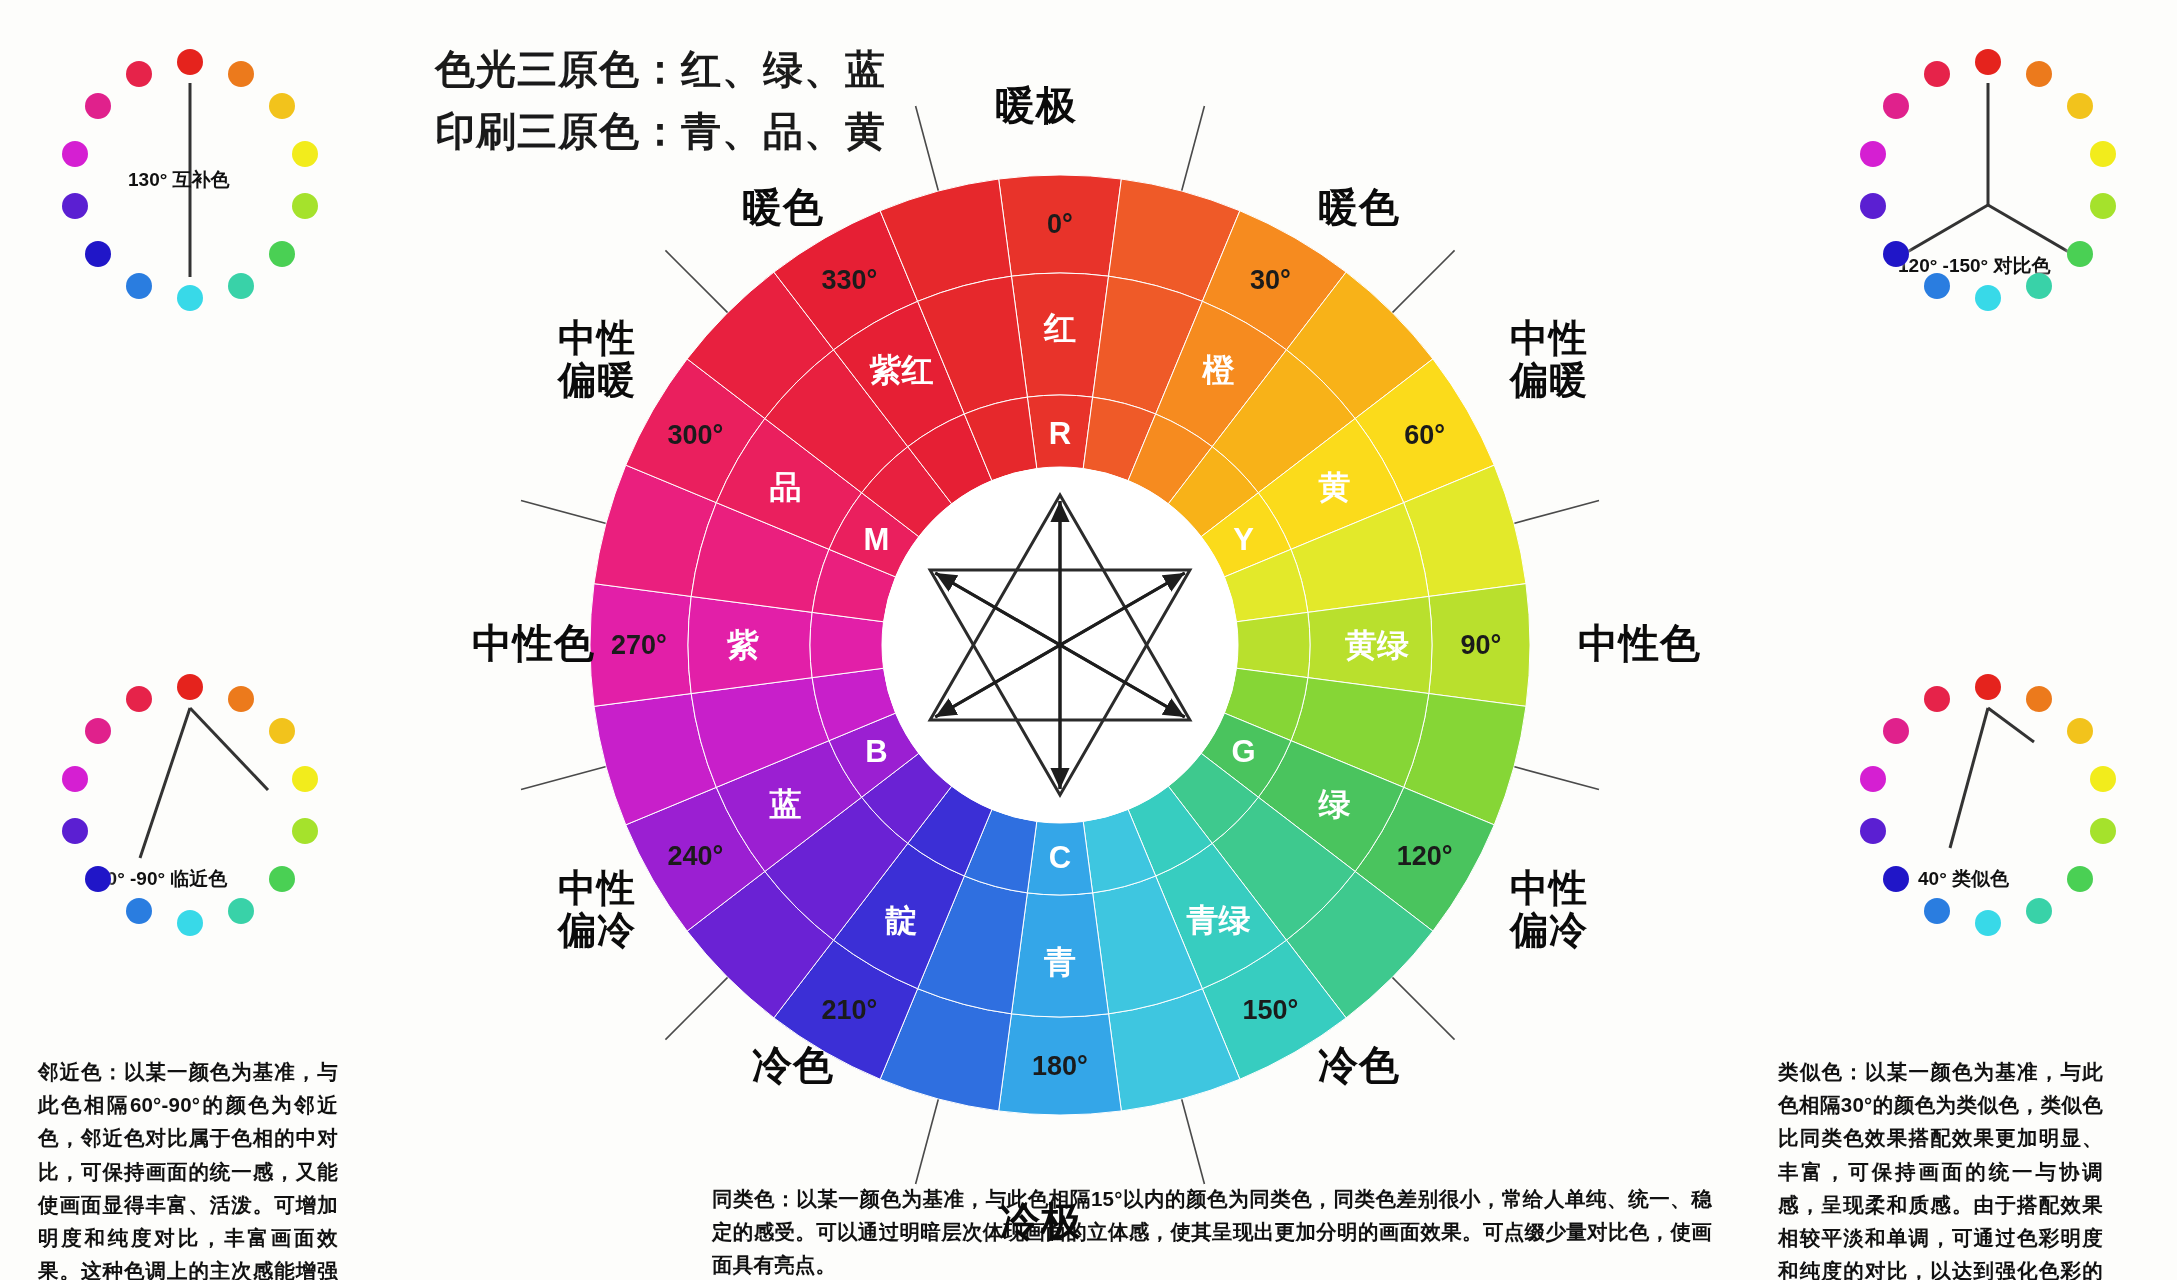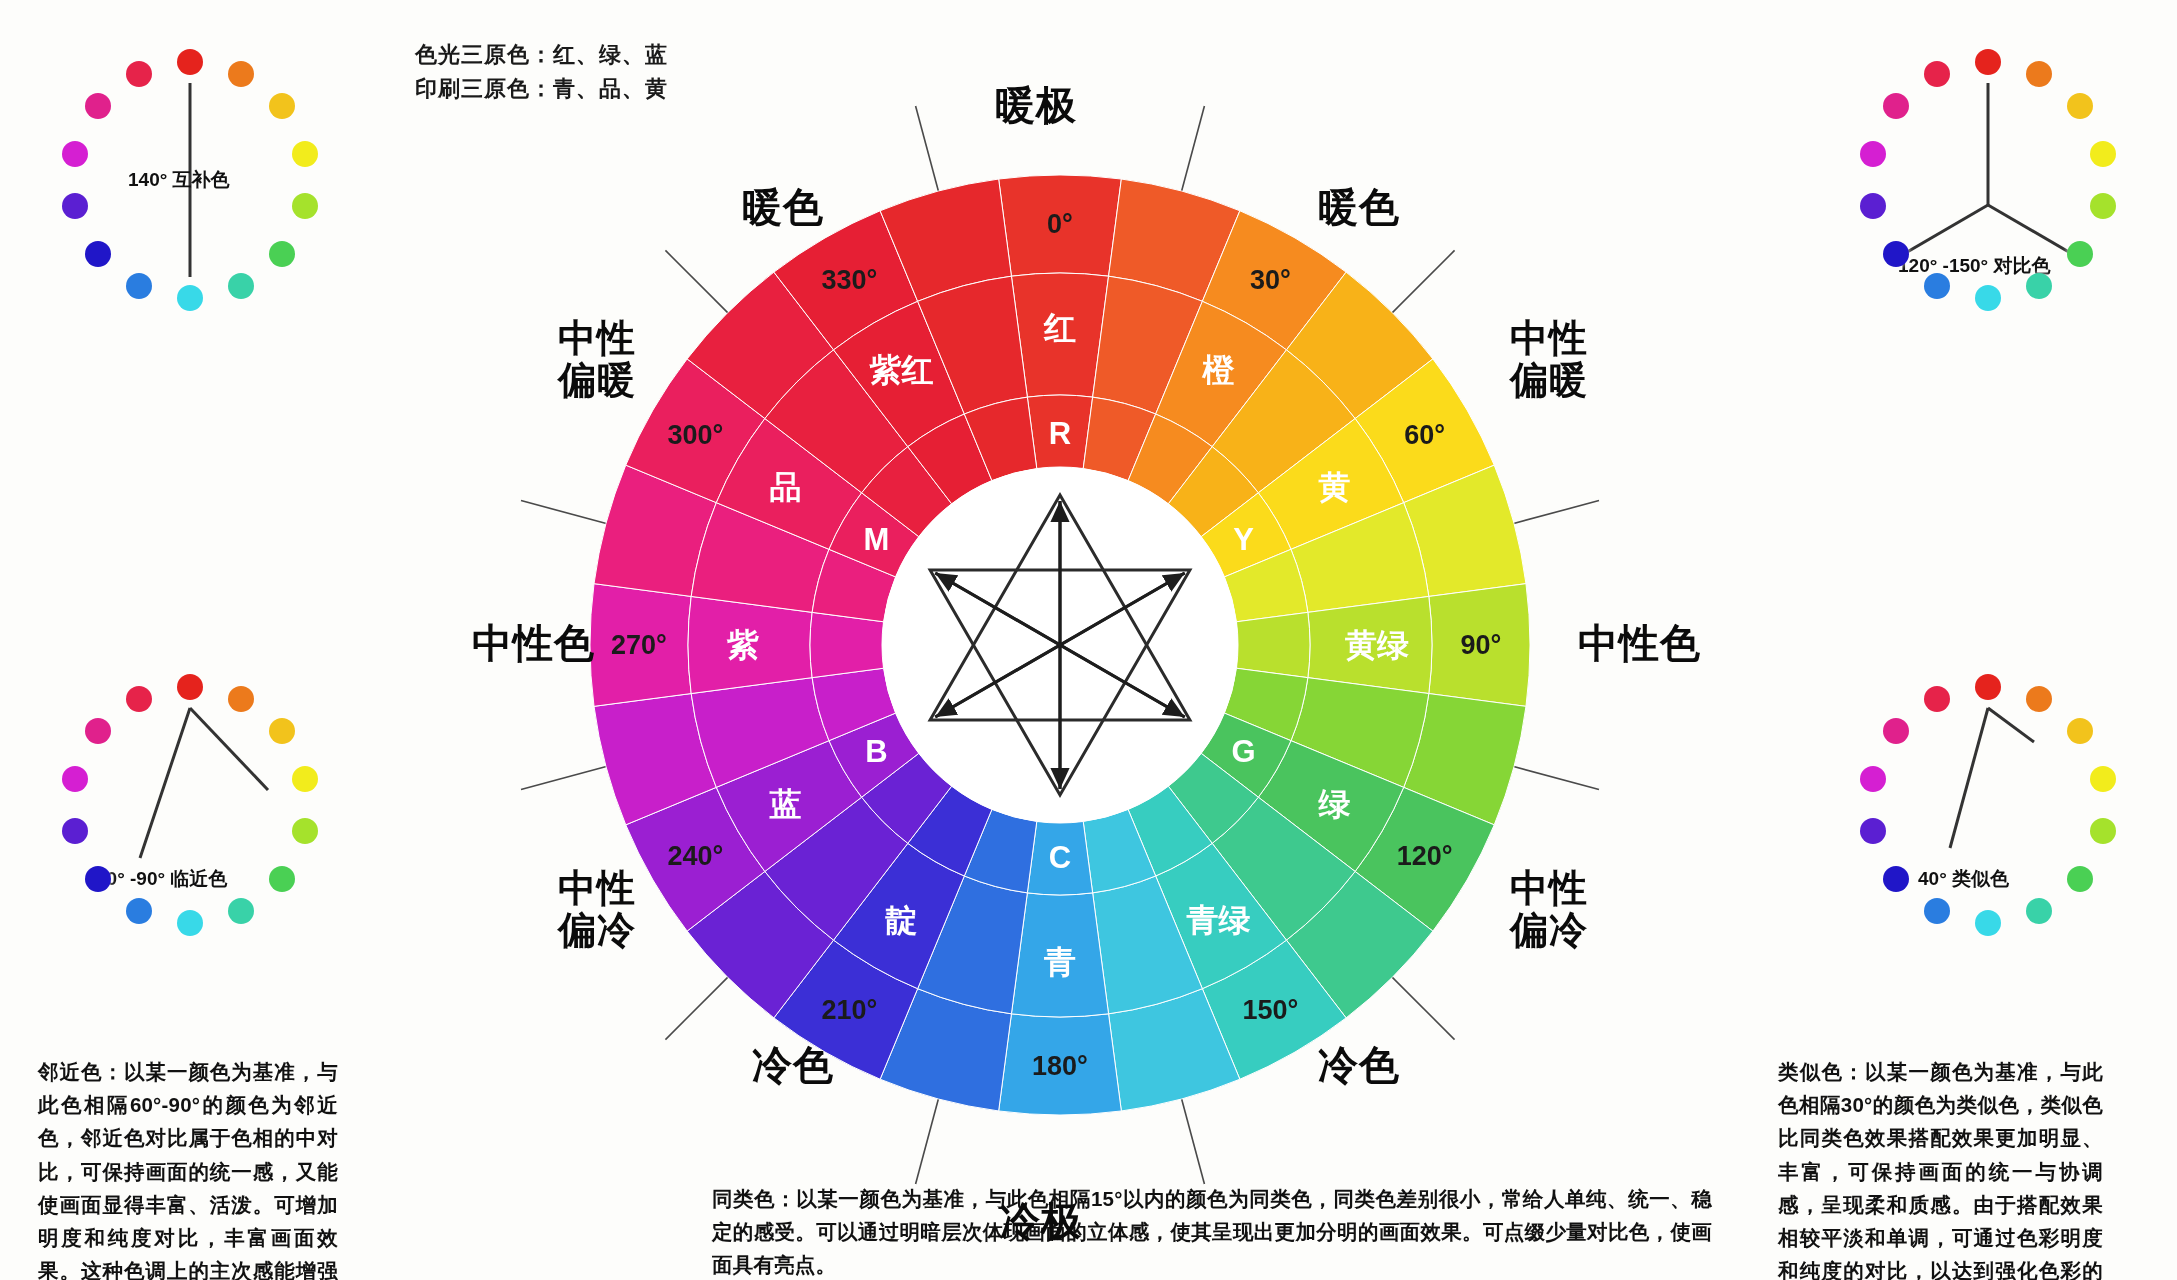--- a/index.html
+++ b/index.html
@@ -8,22 +8,22 @@
     background:#fdfdfb;
     font-family:"Liberation Sans","DejaVu Sans",sans-serif;
     overflow:hidden;
     position:relative;
   }
   .stage{position:absolute;left:0;top:0;width:2177px;height:1280px;}
   .abs{position:absolute;}
 
   
   .primaries{
-    left:415px;top:38px;
-    font-size:22px;font-weight:bold;color:#1a1a1a;
+    left:435px;top:38px;
+    font-size:40px;font-weight:bold;color:#1a1a1a;
     line-height:1.55;letter-spacing:1px;
     white-space:nowrap;
   }
 
   
   .mini{width:300px;height:250px;}
   .mini .dot{
     position:absolute;width:26px;height:26px;border-radius:50%;
     box-shadow:0 0 5px rgba(255,255,255,.85);
   }
@@ -60,21 +60,21 @@
 
   <div class="abs primaries">
     <div>色光三原色：红、绿、蓝</div>
     <div>印刷三原色：青、品、黄</div>
   </div>
 
   <div class="abs mini" id="mini-tl" style="left:40px;top:55px;">
     <svg viewBox="0 0 300 250">
       <line x1="150" y1="28" x2="150" y2="222" stroke="#333" stroke-width="3"></line>
     </svg>
-    <div class="cap" style="left:88px;top:112px;">140° 互补色</div>
+    <div class="cap" style="left:88px;top:112px;">130° 互补色</div>
   <div class="dot" style="left: 137px; top: -6px; background: rgb(229, 35, 29);"></div>
       <div class="dot" style="left: 188.198px; top: 5.68567px; background: rgb(236, 122, 28);"></div>
       <div class="dot" style="left: 229.256px; top: 38.4282px; background: rgb(242, 195, 28);"></div>
       <div class="dot" style="left: 252.041px; top: 85.7425px; background: rgb(242, 236, 28);"></div>
       <div class="dot" style="left: 252.041px; top: 138.257px; background: rgb(165, 226, 44);"></div>
       <div class="dot" style="left: 229.256px; top: 185.572px; background: rgb(74, 208, 84);"></div>
       <div class="dot" style="left: 188.198px; top: 218.314px; background: rgb(57, 210, 168);"></div>
       <div class="dot" style="left: 137px; top: 230px; background: rgb(56, 217, 232);"></div>
       <div class="dot" style="left: 85.8017px; top: 218.314px; background: rgb(42, 125, 224);"></div>
       <div class="dot" style="left: 44.7439px; top: 185.572px; background: rgb(32, 22, 200);"></div>

